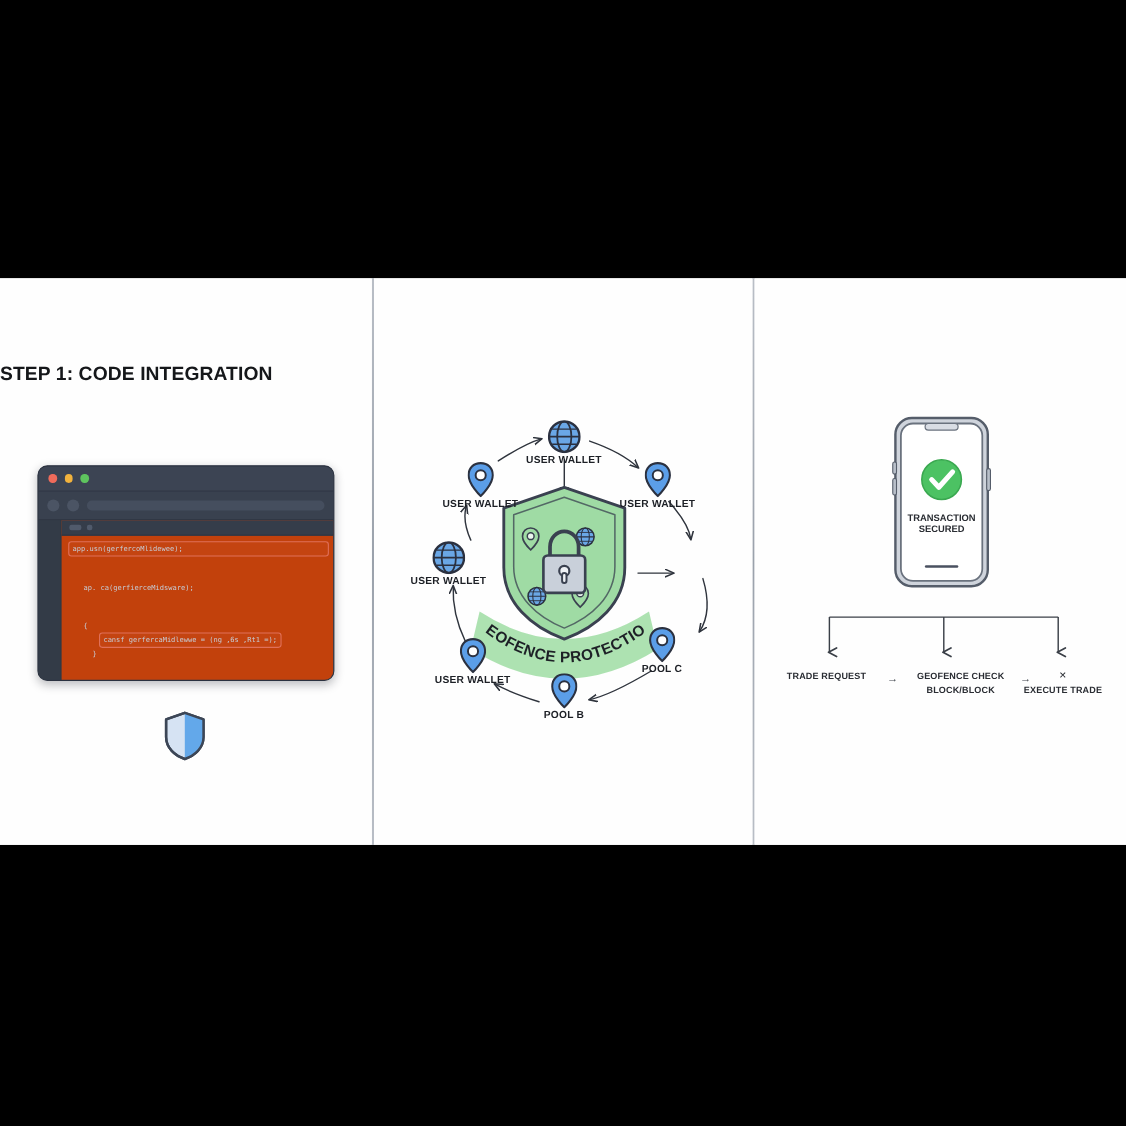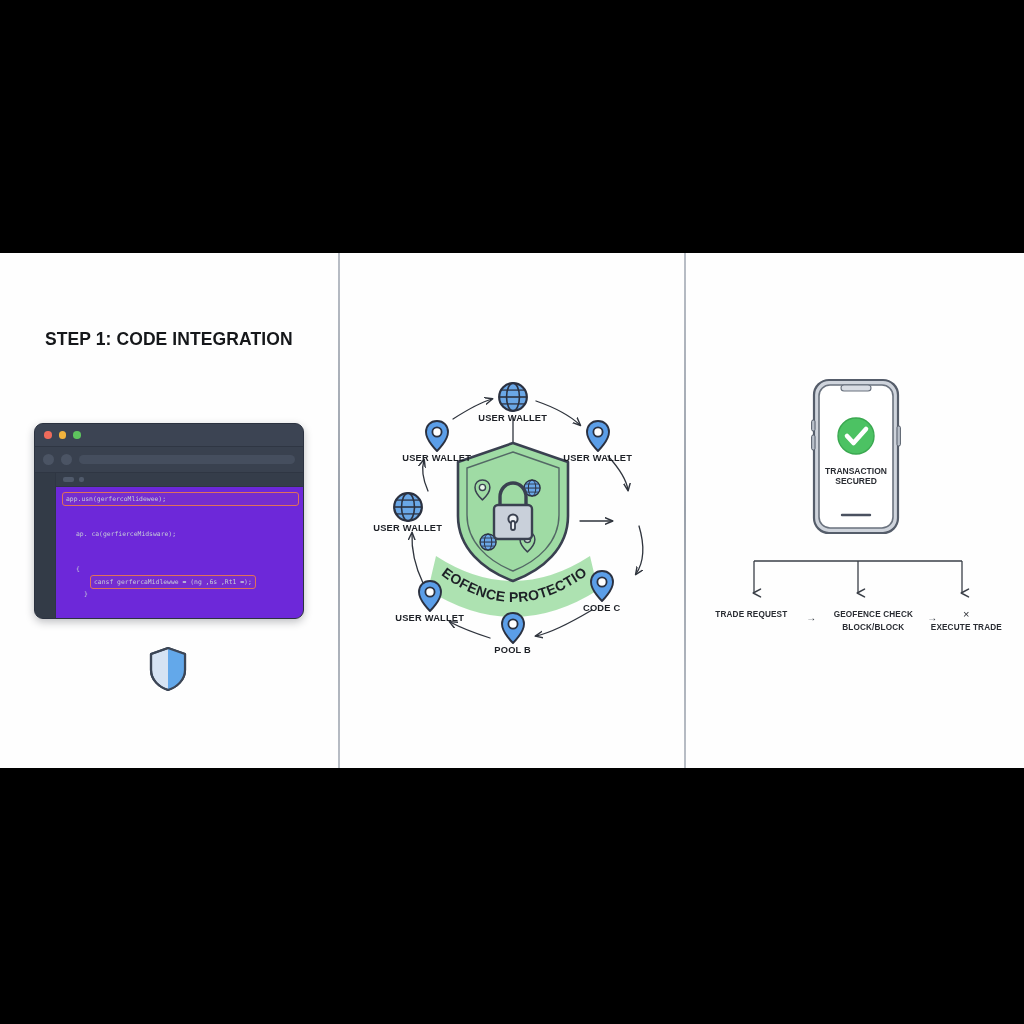--- a/index.html
+++ b/index.html
@@ -10,41 +10,41 @@
   
   #band{position:absolute;left:0;top:253px;width:1024px;height:515px;background:#ffffff;display:flex;}
 
   .panel{position:relative;height:100%;background:#fefefe;}
   .panel.p1{width:339px;}
   .panel.p2{width:346px;}
   .panel.p3{width:339px;}
   .divider{width:2px;height:100%;background:linear-gradient(to bottom,#b9bec6,#9aa1ab 50%,#b9bec6);}
 
   .panel-title{
-    position:absolute;left:0;right:0;top:76px;text-align:center;
+    position:absolute;left:0;right:0;top:76px;text-align:left;
     font-size:17.5px;font-weight:bold;color:#15171a;letter-spacing:.1px;
     font-family:"Liberation Sans",sans-serif;white-space:nowrap;
   }
 
   
   .editor{
     position:absolute;left:34px;top:170px;width:268px;height:194px;
     background:#363e4b;border-radius:9px;
     box-shadow:0 3px 9px rgba(20,25,35,.28);
     border:1px solid #2b3240;overflow:hidden;
   }
   .ed-titlebar{height:22px;background:#3c4453;display:flex;align-items:center;padding-left:9px;gap:7px;border-bottom:1px solid #2f3643;}
   .dot{width:7.5px;height:7.5px;border-radius:50%;}
   .dot.r{background:#ef6b5b;} .dot.y{background:#f2b33d;} .dot.g{background:#5ec45e;}
   .ed-toolbar{height:25px;background:#39414f;display:flex;align-items:center;padding:0 8px;gap:7px;border-bottom:1px solid #2f3643;}
   .tb-circle{width:11px;height:11px;border-radius:50%;background:#4b5464;flex:0 0 auto;}
   .tb-bar{flex:1;height:9px;border-radius:5px;background:#454e5e;}
   .ed-body{display:flex;height:147px;}
   .ed-side{width:20px;background:#333b47;border-right:1px solid #2f3643;}
-  .ed-main{flex:1;position:relative;background:#6d28d9;}
+  .ed-main{flex:1;position:relative;background:#c2410c;}
   .ed-tabs{height:13px;background:#353d4a;display:flex;align-items:center;gap:5px;padding-left:7px;border-bottom:1px solid #2f3643;}
   .tab-chip{width:11px;height:5px;border-radius:2px;background:#505a6b;}
   .tab-chip.sm{width:5px;}
   .code{padding:5px 4px 0 6px;font-family:"DejaVu Sans Mono",monospace;font-size:6.4px;color:#c6cdd8;line-height:1.05;}
   .cl{white-space:nowrap;padding:2.5px 3px;}
   .cl.hl{border:1.3px solid #e0705a;border-radius:3px;background:rgba(224,112,90,.07);}
   .cl.hl2{border:1.3px solid #e0705a;border-radius:3px;background:rgba(224,112,90,.07);margin-left:28px;display:inline-block;}
   .ind1{padding-left:14px;margin-top:23px;} .ind2{padding-left:22px;} .ind3{padding-left:8px;}
 
   .shield-sm{position:absolute;left:148px;top:393px;width:40px;height:46px;}
@@ -241,21 +241,21 @@
           <div class="lbl">USER WALLET</div>
         </div>
 
         <div class="node" style="left:262px;top:190px;">
           <div class="ico">
             <svg width="24" height="32" viewBox="0 0 24 32">
                 <path d="M12 1 C18.6 1 23 5.5 23 12 C23 20.5 12 31 12 31 C12 31 1 20.5 1 12 C1 5.5 5.4 1 12 1 Z" fill="#5b9ee8" stroke="#2b3140" stroke-width="1.9"></path>
                 <circle cx="12" cy="12" r="4.6" fill="#ffffff" stroke="#2b3140" stroke-width="1.8"></circle>
               </svg>
           </div>
-          <div class="lbl">CODE C</div>
+          <div class="lbl">POOL C</div>
         </div>
 
         <div class="node" style="left:173px;top:232px;">
           <div class="ico">
             <svg width="24" height="32" viewBox="0 0 24 32">
                 <path d="M12 1 C18.6 1 23 5.5 23 12 C23 20.5 12 31 12 31 C12 31 1 20.5 1 12 C1 5.5 5.4 1 12 1 Z" fill="#5b9ee8" stroke="#2b3140" stroke-width="1.9"></path>
                 <circle cx="12" cy="12" r="4.6" fill="#ffffff" stroke="#2b3140" stroke-width="1.8"></circle>
               </svg>
           </div>
           <div class="lbl">POOL B</div>

